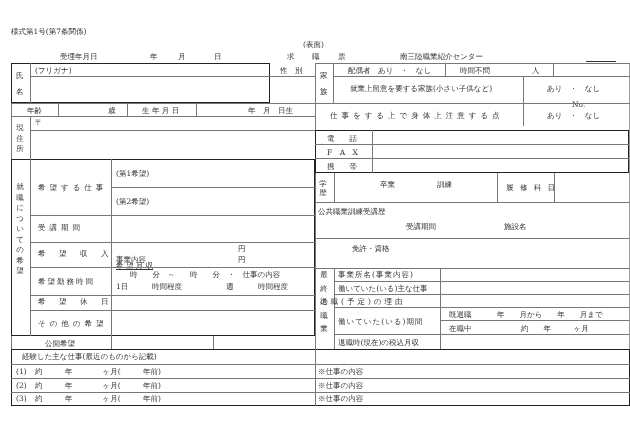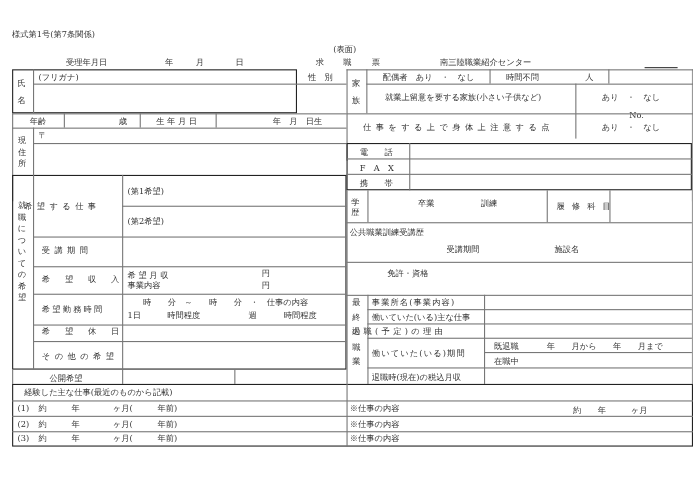--- a/index.html
+++ b/index.html
@@ -110,34 +110,34 @@
     <span>に</span>
     <span>つ</span>
     <span>い</span>
     <span>て</span>
     <span>の</span>
     <span>希</span>
     <span>望</span>
 </div>
 <div class="ln v" style="left:111px;top:159px;height:177px;"></div>
 
-<div class="t gap" style="left:22px;top:184px;">希望する仕事</div>
+<div class="t gap" style="left:38px;top:184px;">希望する仕事</div>
 <div class="t" style="left:116px;top:170px;">(第1希望)</div>
 <div class="field" style="left:155px;top:162px;width:155px;height:22px;"></div>
 <div class="ln h" style="left:111px;top:187px;width:204px;"></div>
 <div class="t" style="left:116px;top:198px;">(第2希望)</div>
 <div class="field" style="left:155px;top:189px;width:155px;height:24px;"></div>
 <div class="ln h" style="left:30px;top:215px;width:285px;"></div>
 
 <div class="t gap" style="left:38px;top:224px;">受講期間</div>
 <div class="field" style="left:113px;top:217px;width:198px;height:24px;"></div>
 <div class="ln h" style="left:30px;top:242px;width:285px;"></div>
 
 <div class="t" style="left:38px;top:250px;letter-spacing:3px;">希　望　収　入</div>
-<div class="t" style="left:116px;top:247px;">希 望 月 収</div>
+<div class="t" style="left:116px;top:262px;text-decoration:underline;">希 望 月 収</div>
 <div class="field" style="left:160px;top:244px;width:75px;height:10px;"></div>
 <div class="t" style="left:238px;top:245px;">円</div>
 <div class="t" style="left:116px;top:256px;">事業内容</div>
 <div class="field" style="left:160px;top:255px;width:75px;height:10px;"></div>
 <div class="t" style="left:238px;top:256px;">円</div>
 <div class="ln h" style="left:30px;top:267px;width:285px;"></div>
 
 <div class="t gap" style="left:38px;top:278px;letter-spacing:2px;">希望勤務時間</div>
 <div class="t" style="left:130px;top:271px;">時　　分　～　　時　　分　・　仕事の内容</div>
 <div class="t" style="left:116px;top:283px;">1日</div>
@@ -201,21 +201,21 @@
 <div class="field" style="left:442px;top:282px;width:185px;height:11px;"></div>
 <div class="ln h" style="left:334px;top:294px;width:295px;"></div>
 <div class="t" style="left:320px;top:298px;letter-spacing:3px;">退職(予定)の理由</div>
 <div class="field" style="left:442px;top:295px;width:185px;height:11px;"></div>
 <div class="ln h" style="left:334px;top:307px;width:295px;"></div>
 <div class="t" style="left:338px;top:318px;letter-spacing:1px;">働いていた(いる)期間</div>
 <div class="t" style="left:449px;top:311px;">既退職</div>
 <div class="t" style="left:497px;top:311px;">年　　月から　　年　　月まで</div>
 <div class="ln h" style="left:440px;top:320px;width:189px;"></div>
 <div class="t" style="left:449px;top:325px;">在職中</div>
-<div class="t" style="left:521px;top:325px;margin-top:44px;">約　　年　　　ヶ月</div>
+<div class="t" style="left:521px;top:325px;">約　　年　　　ヶ月</div>
 <div class="ln h" style="left:334px;top:334px;width:295px;"></div>
 <div class="t" style="left:338px;top:339px;">退職時(現在)の税込月収</div>
 <div class="field" style="left:442px;top:336px;width:185px;height:12px;"></div>
 
 <div class="box" style="left:11px;top:349px;width:619px;height:57px;"></div>
 <div class="t" style="left:22px;top:353px;">経験した主な仕事(最近のものから記載)</div>
 <div class="ln h" style="left:11px;top:364px;width:619px;"></div>
 <div class="ln v" style="left:315px;top:349px;height:57px;"></div>
 
 <div class="t" style="left:16px;top:368px;">(1)</div>

